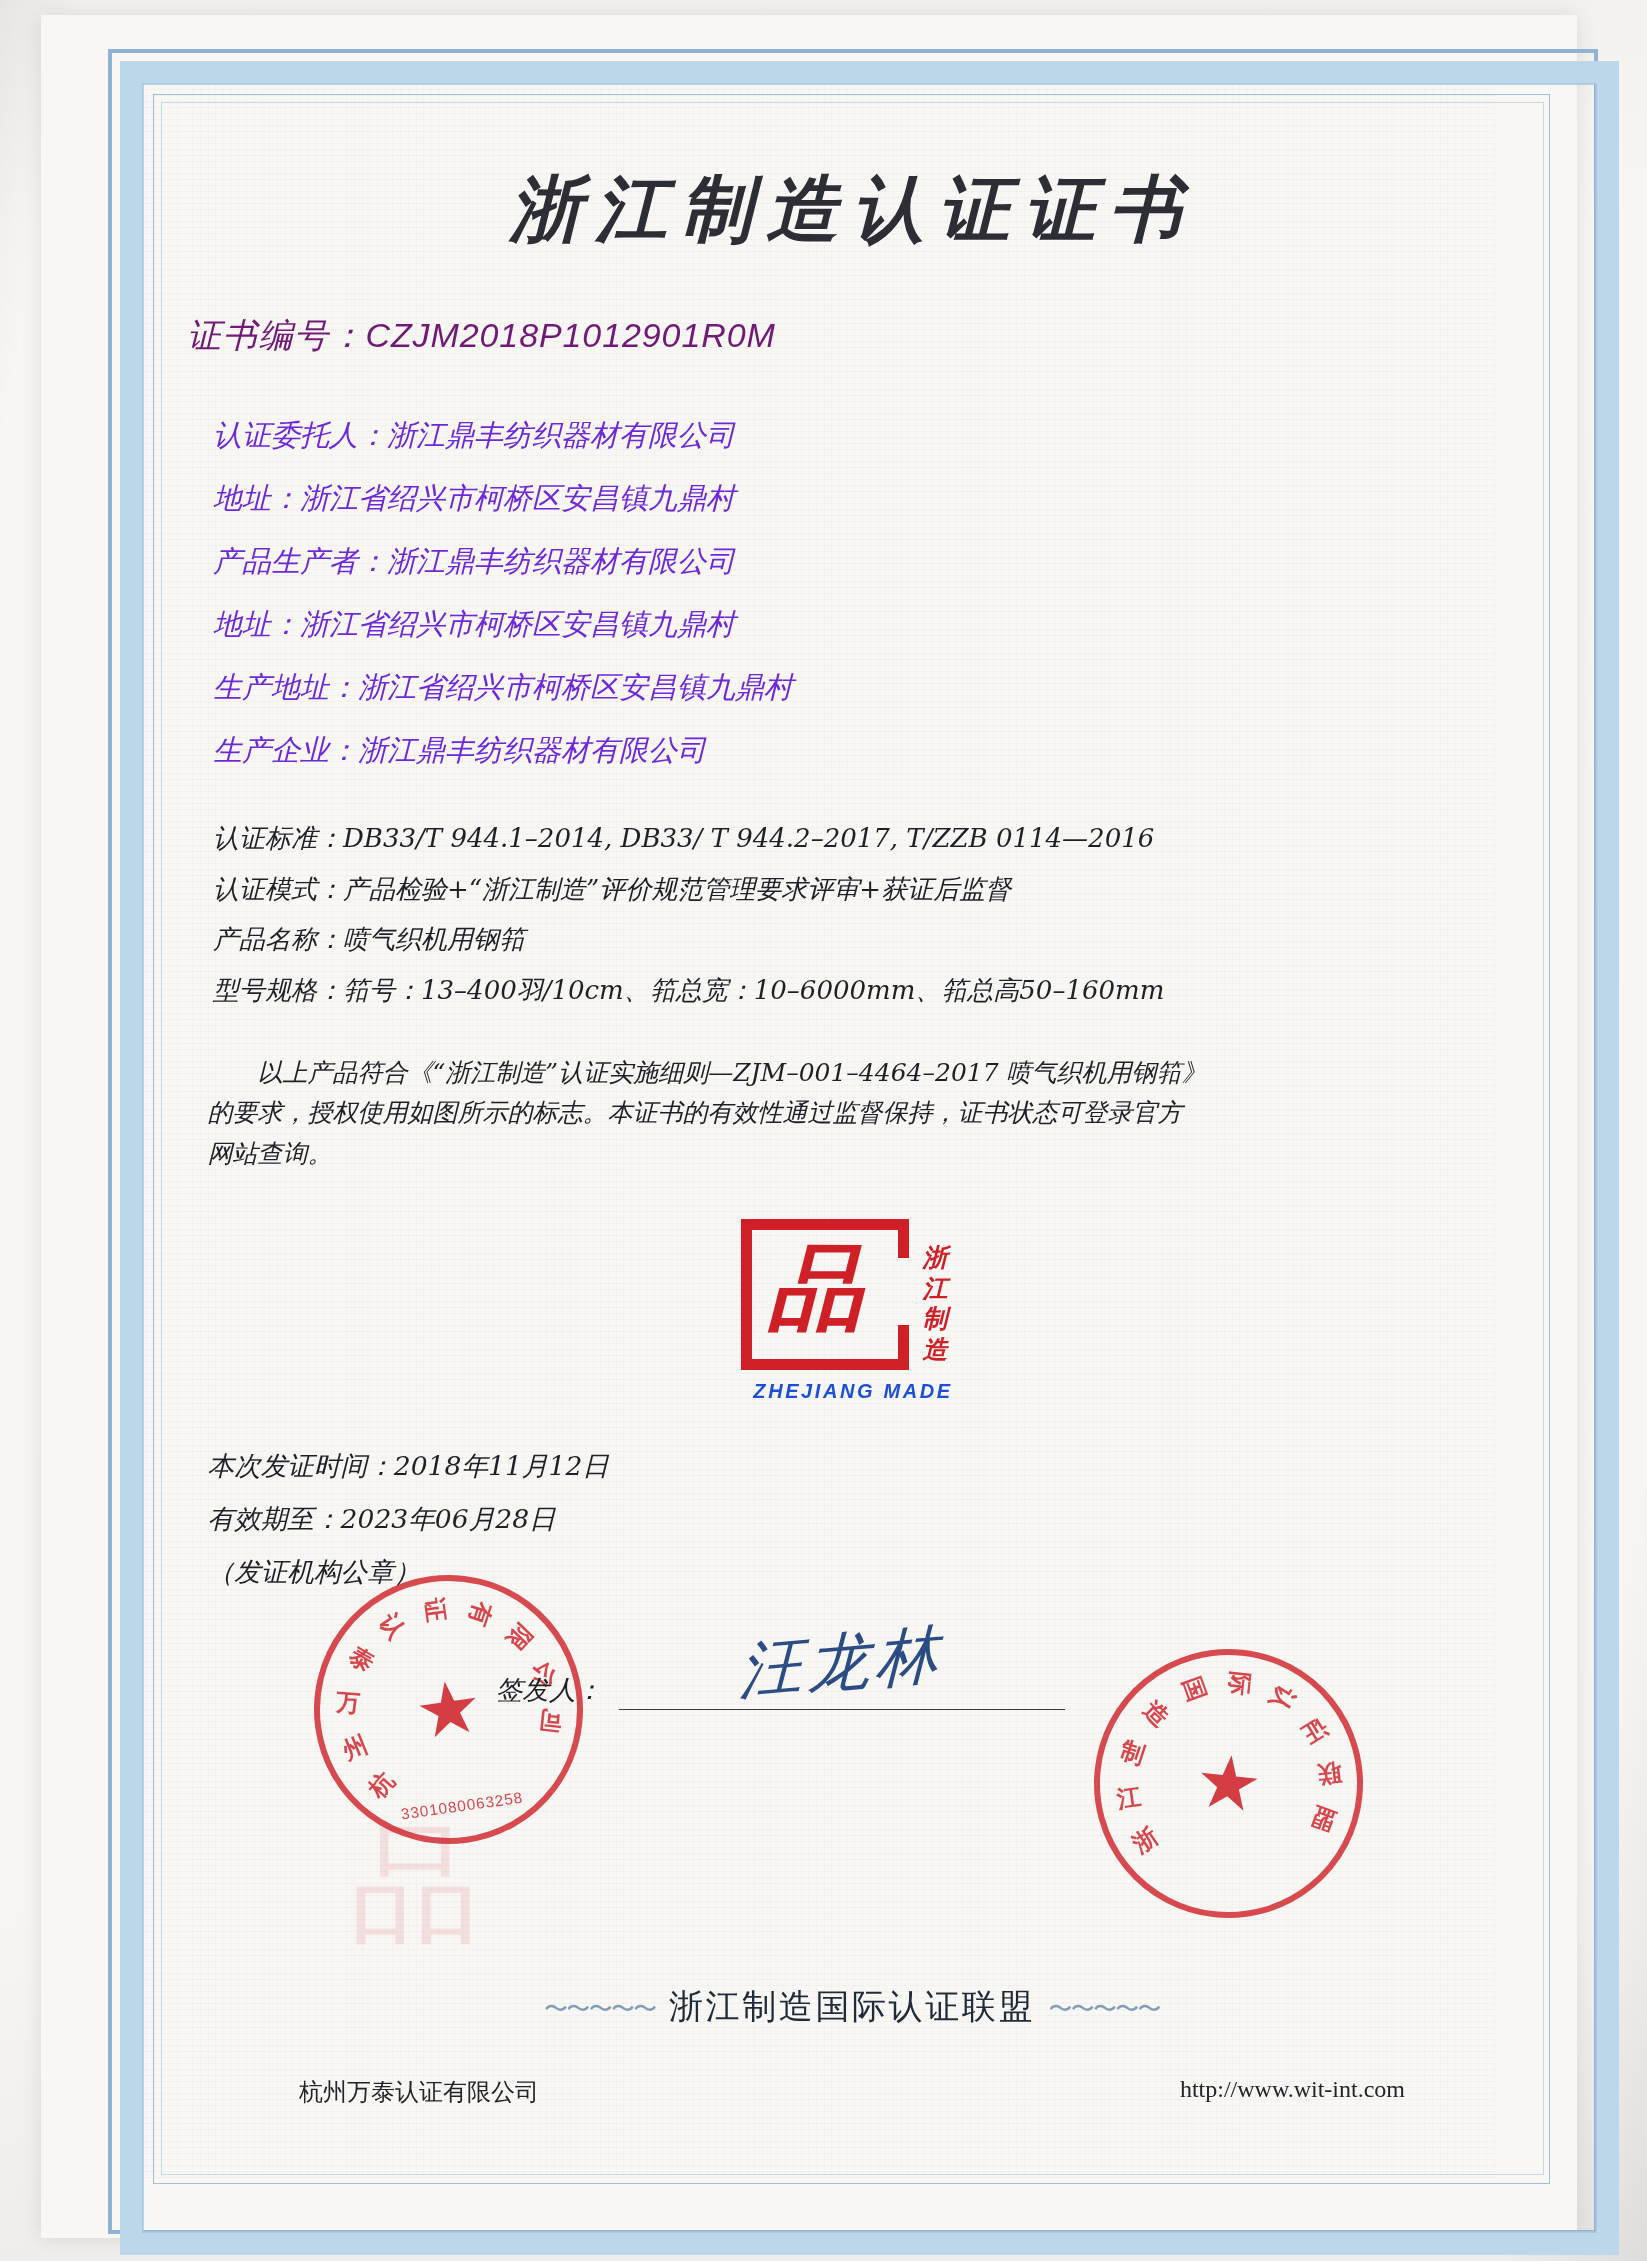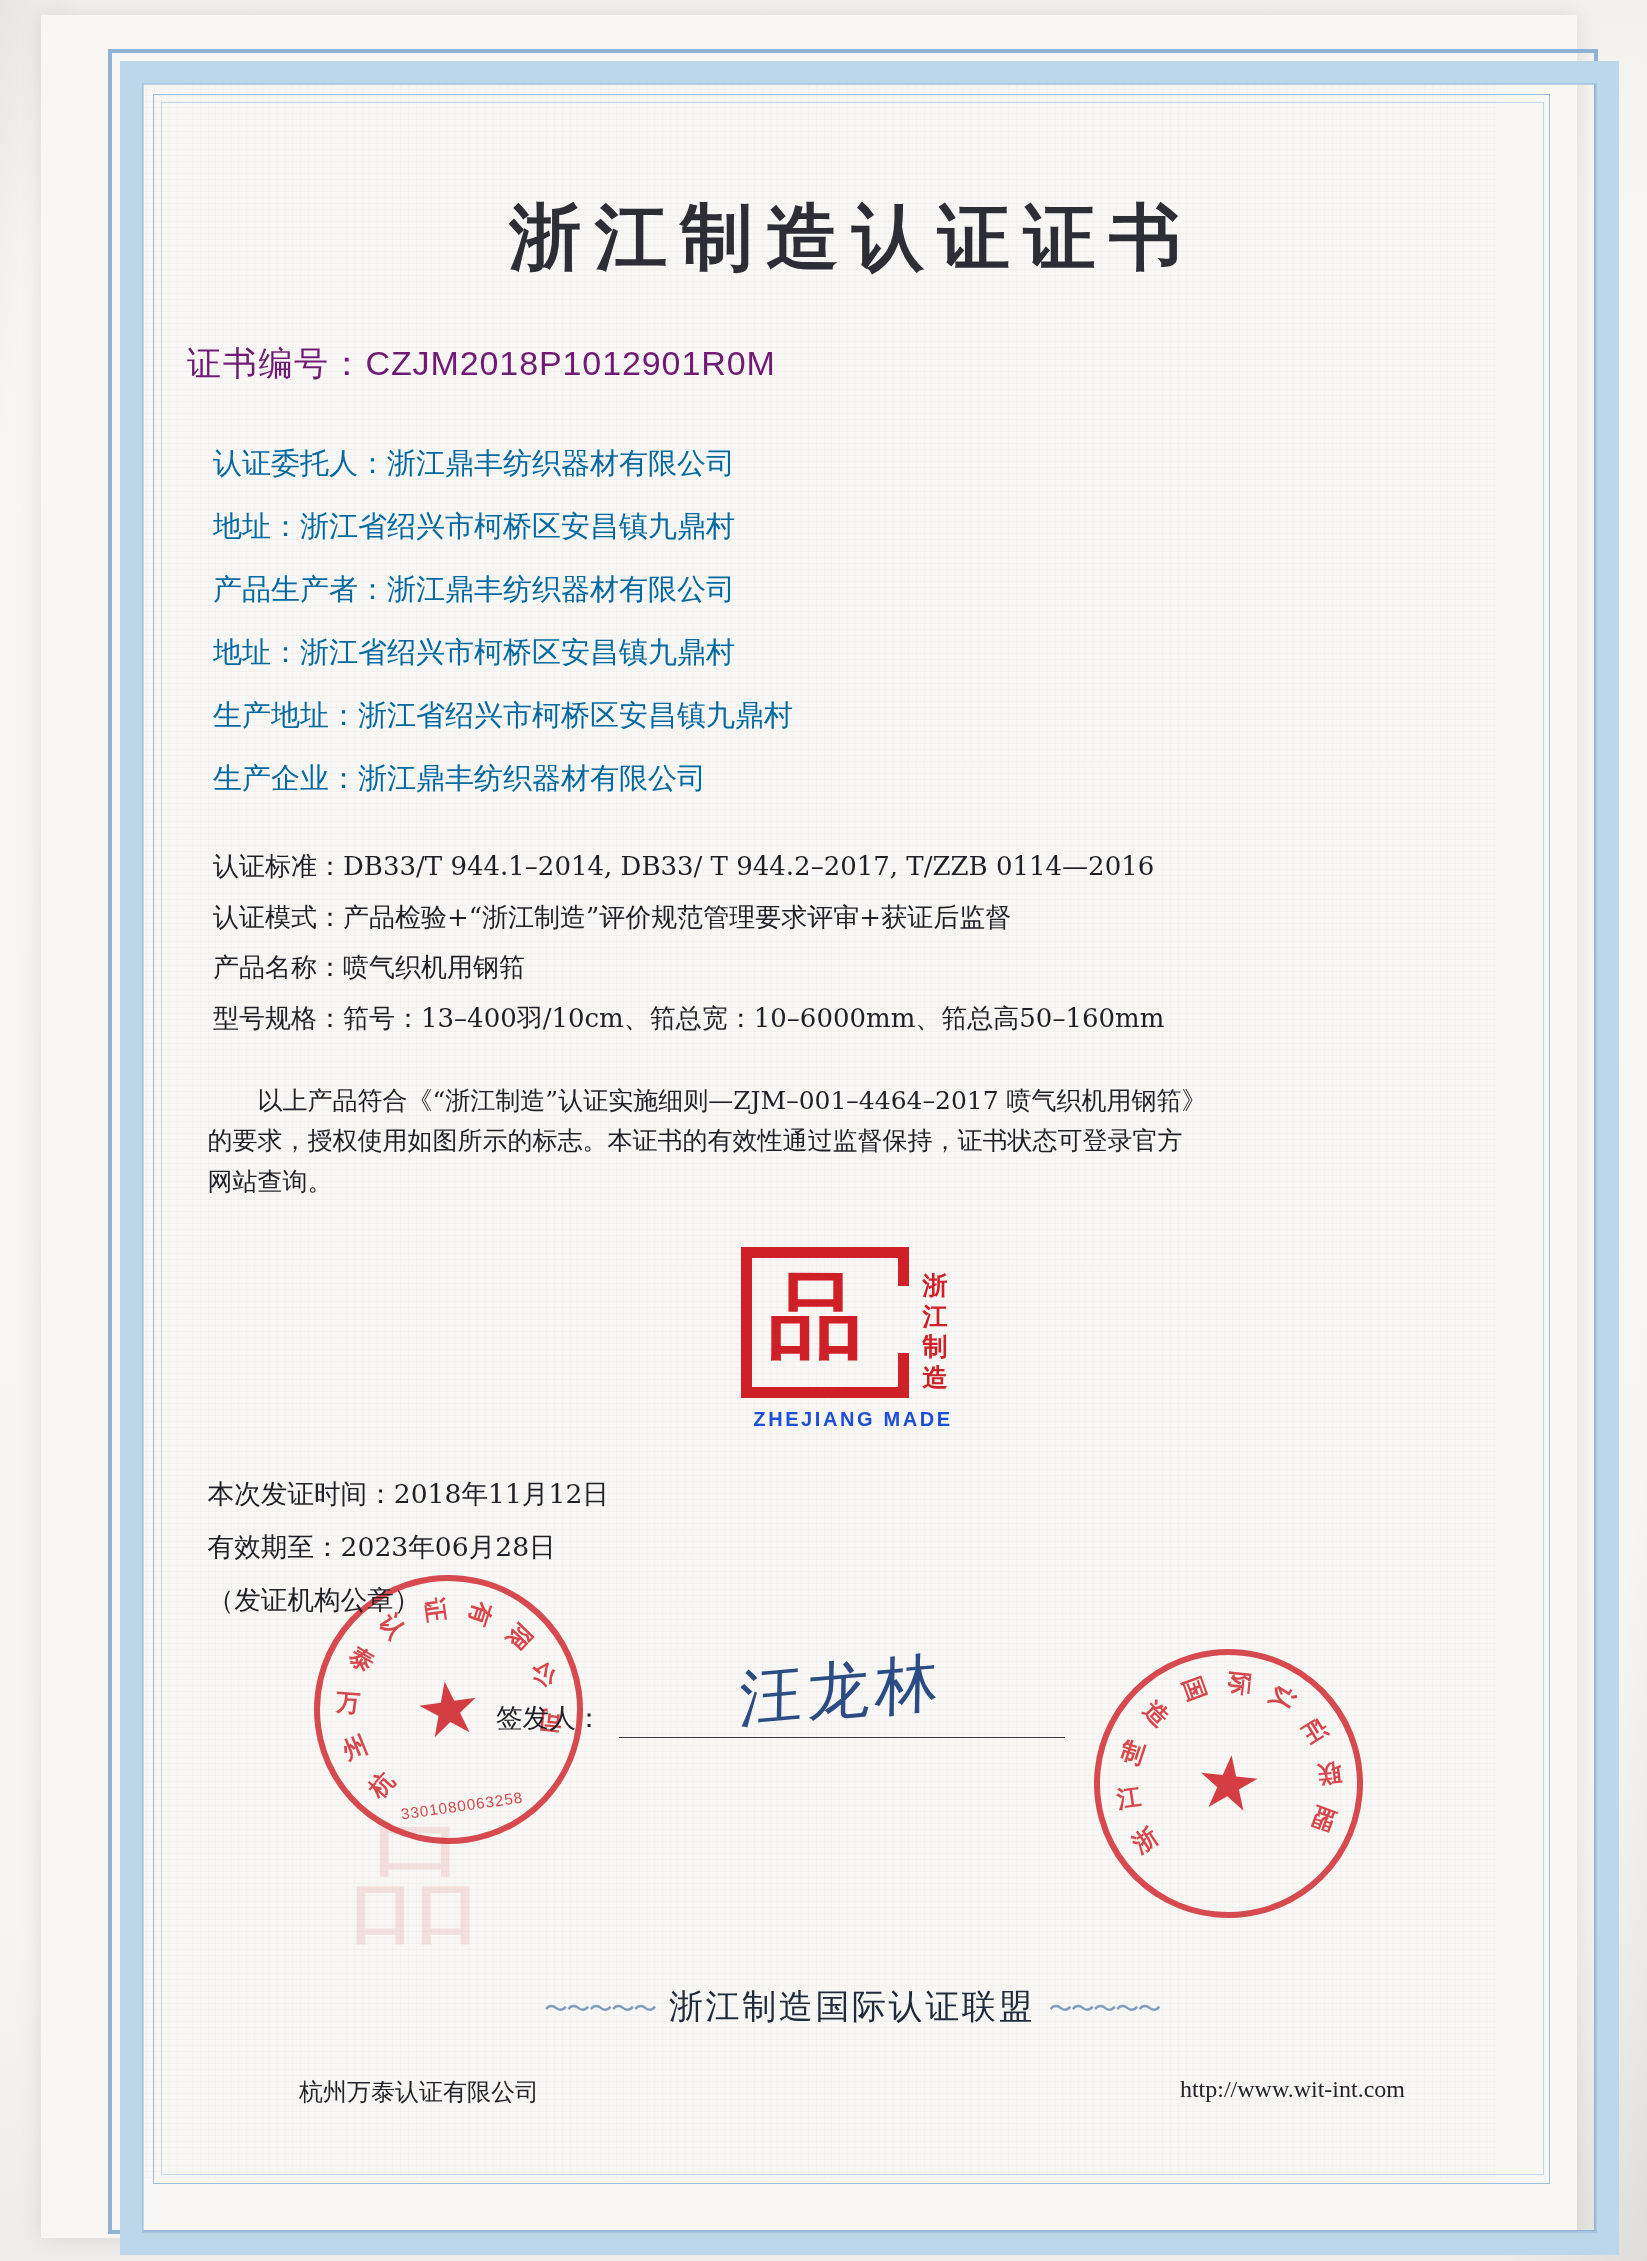--- a/index.html
+++ b/index.html
@@ -97,22 +97,23 @@
     top: 87px;
     width: 1381px;
     height: 2071px;
     border: 0.9px solid #c2d7e9;
   }
 
   
   .content {
     position: absolute;
     left: 146px;
-    top: 124px;
+    top: 96px;
     width: 1330px;
+    font-style: italic;
   }
 
   .cert-title {
     text-align: center;
     font-family: "DejaVu Serif", "Liberation Serif", serif;
     font-weight: bold;
     font-size: 72px;
     letter-spacing: 13.7px;
     color: #2d2d35;
     margin-top: 51px;
@@ -129,21 +130,21 @@
   }
   .cert-no .label {
     letter-spacing: 1.7px;
   }
 
   .fields {
     margin-top: 57px;
     padding-left: 26px;
     font-family: "DejaVu Serif", "Liberation Serif", serif;
     font-size: 29px;
-    color: #0369a1;
+    color: #6d28d9;
   }
   .field-row {
     margin-bottom: 23px;
     white-space: nowrap;
   }
   .field-row .k { }
   .field-row .v { }
 
   .fields-2 {
     margin-top: 50px;

